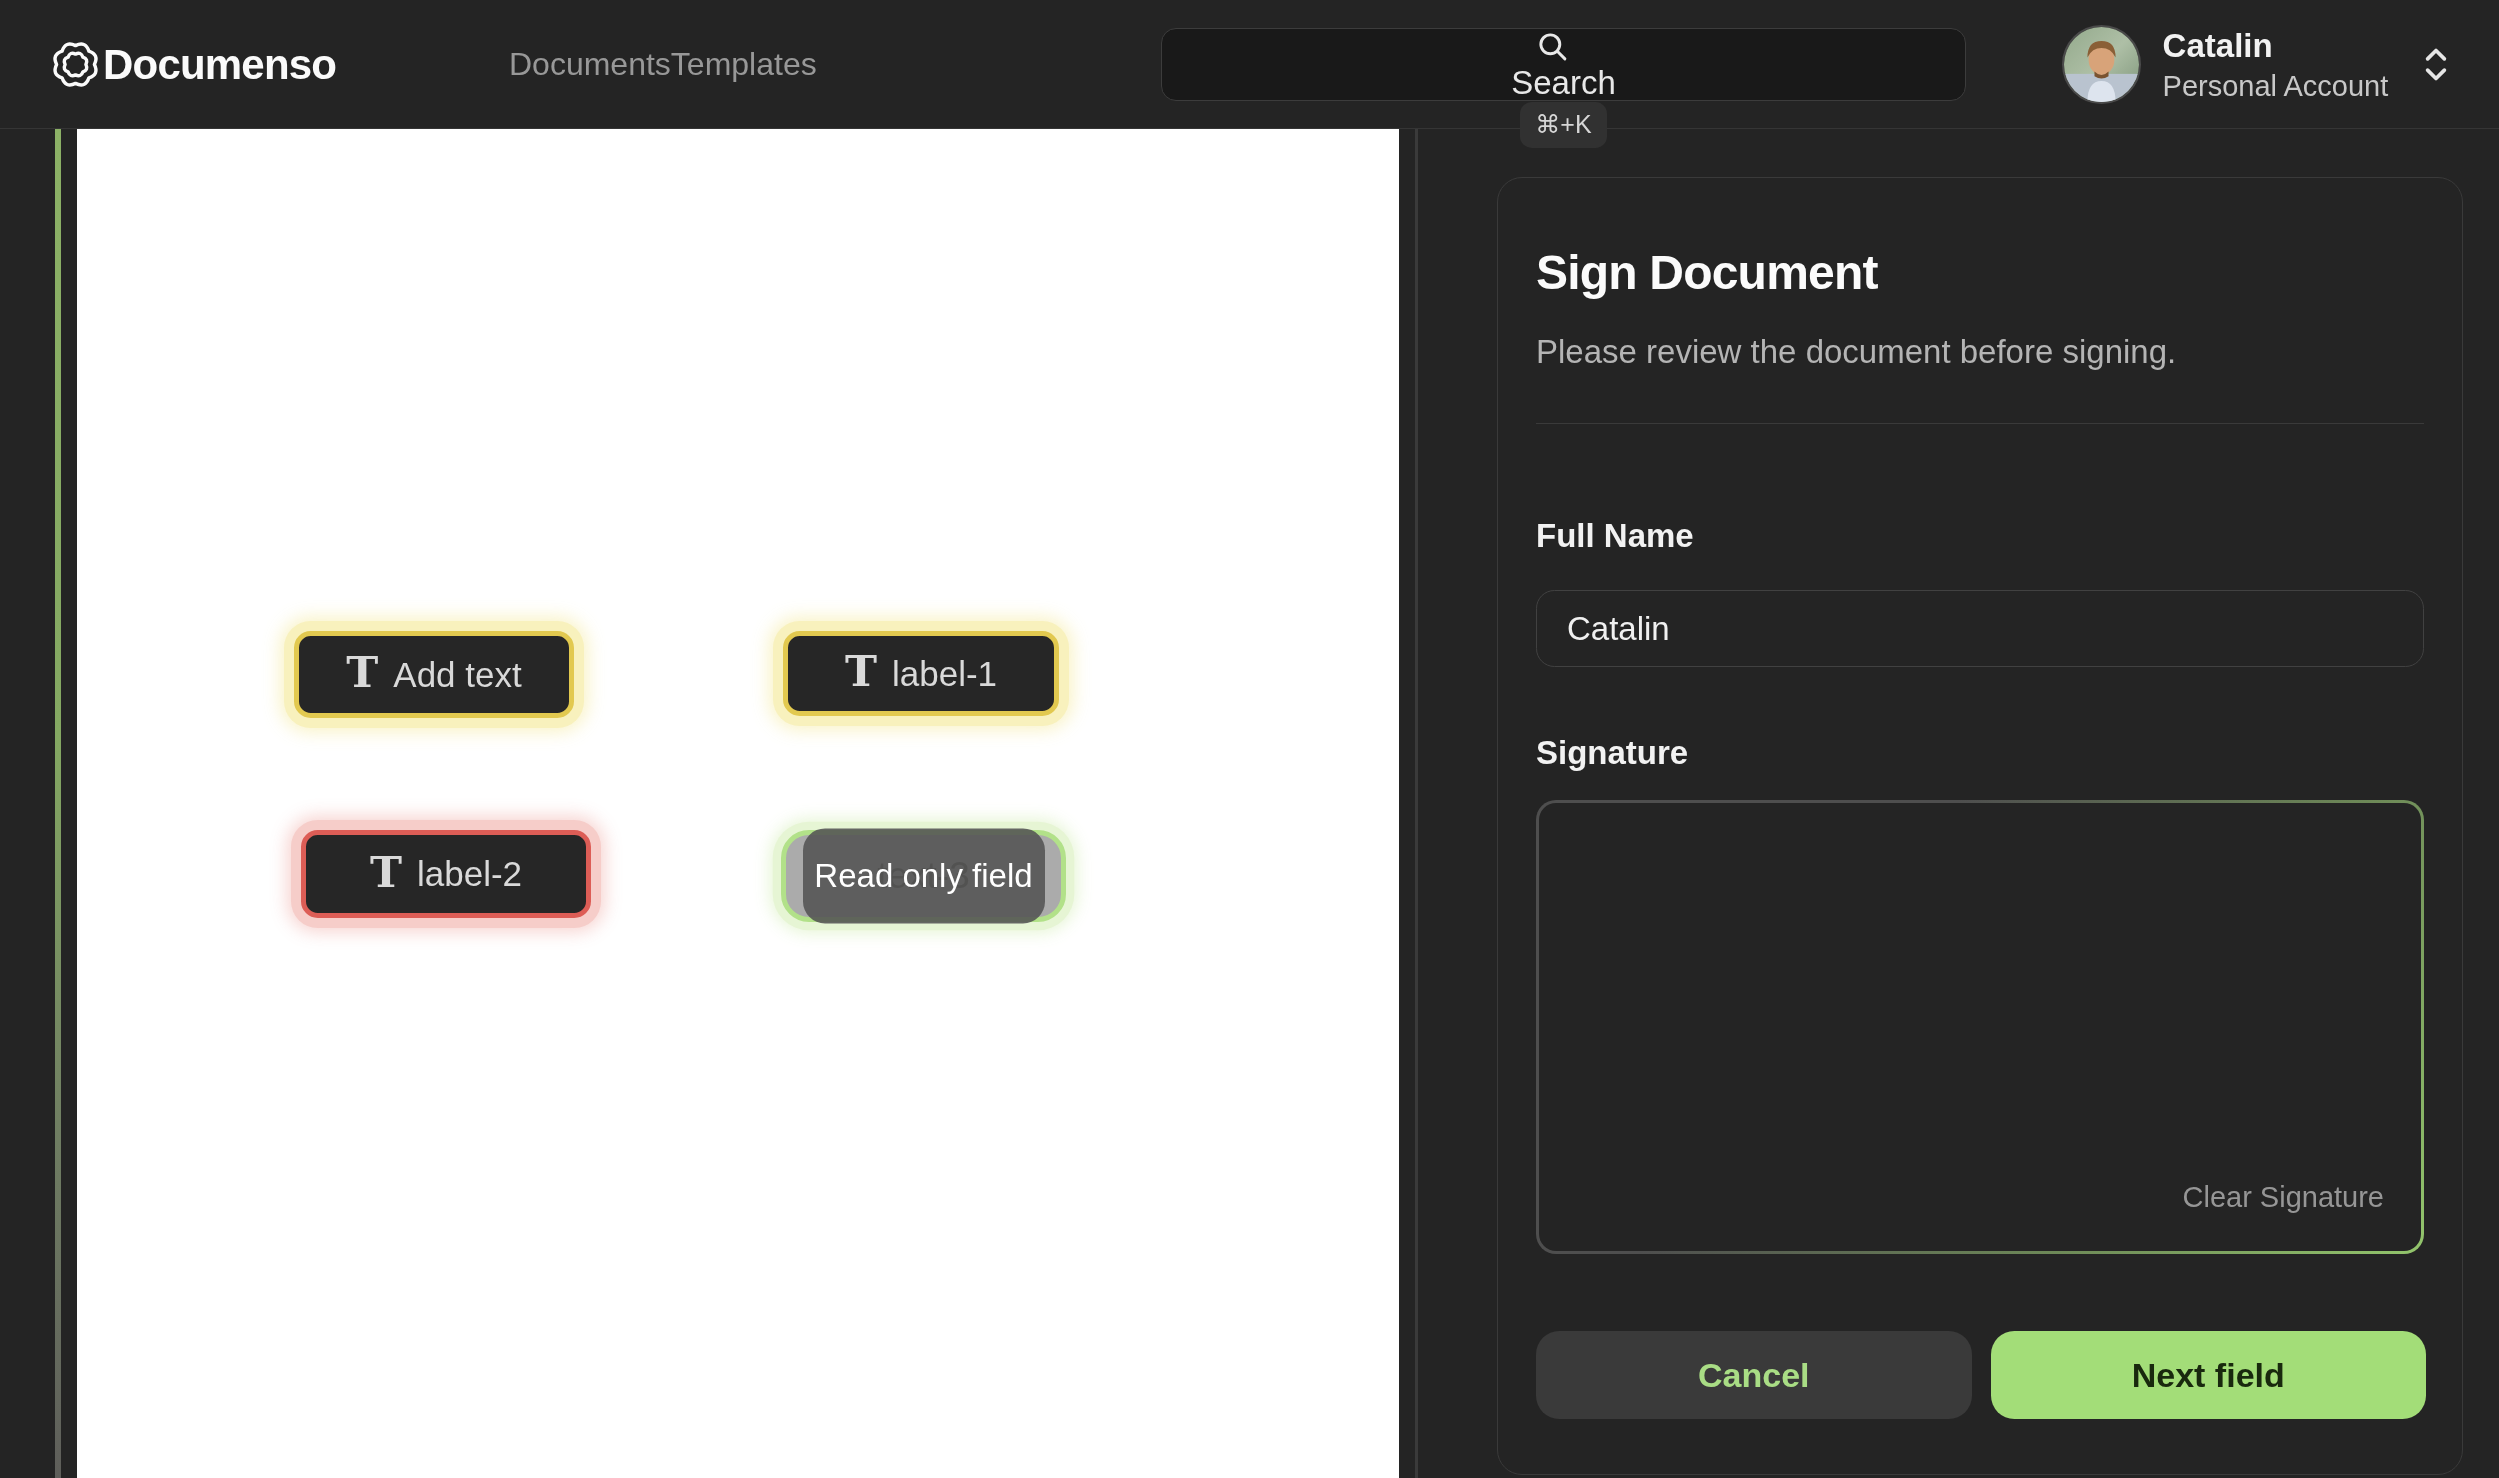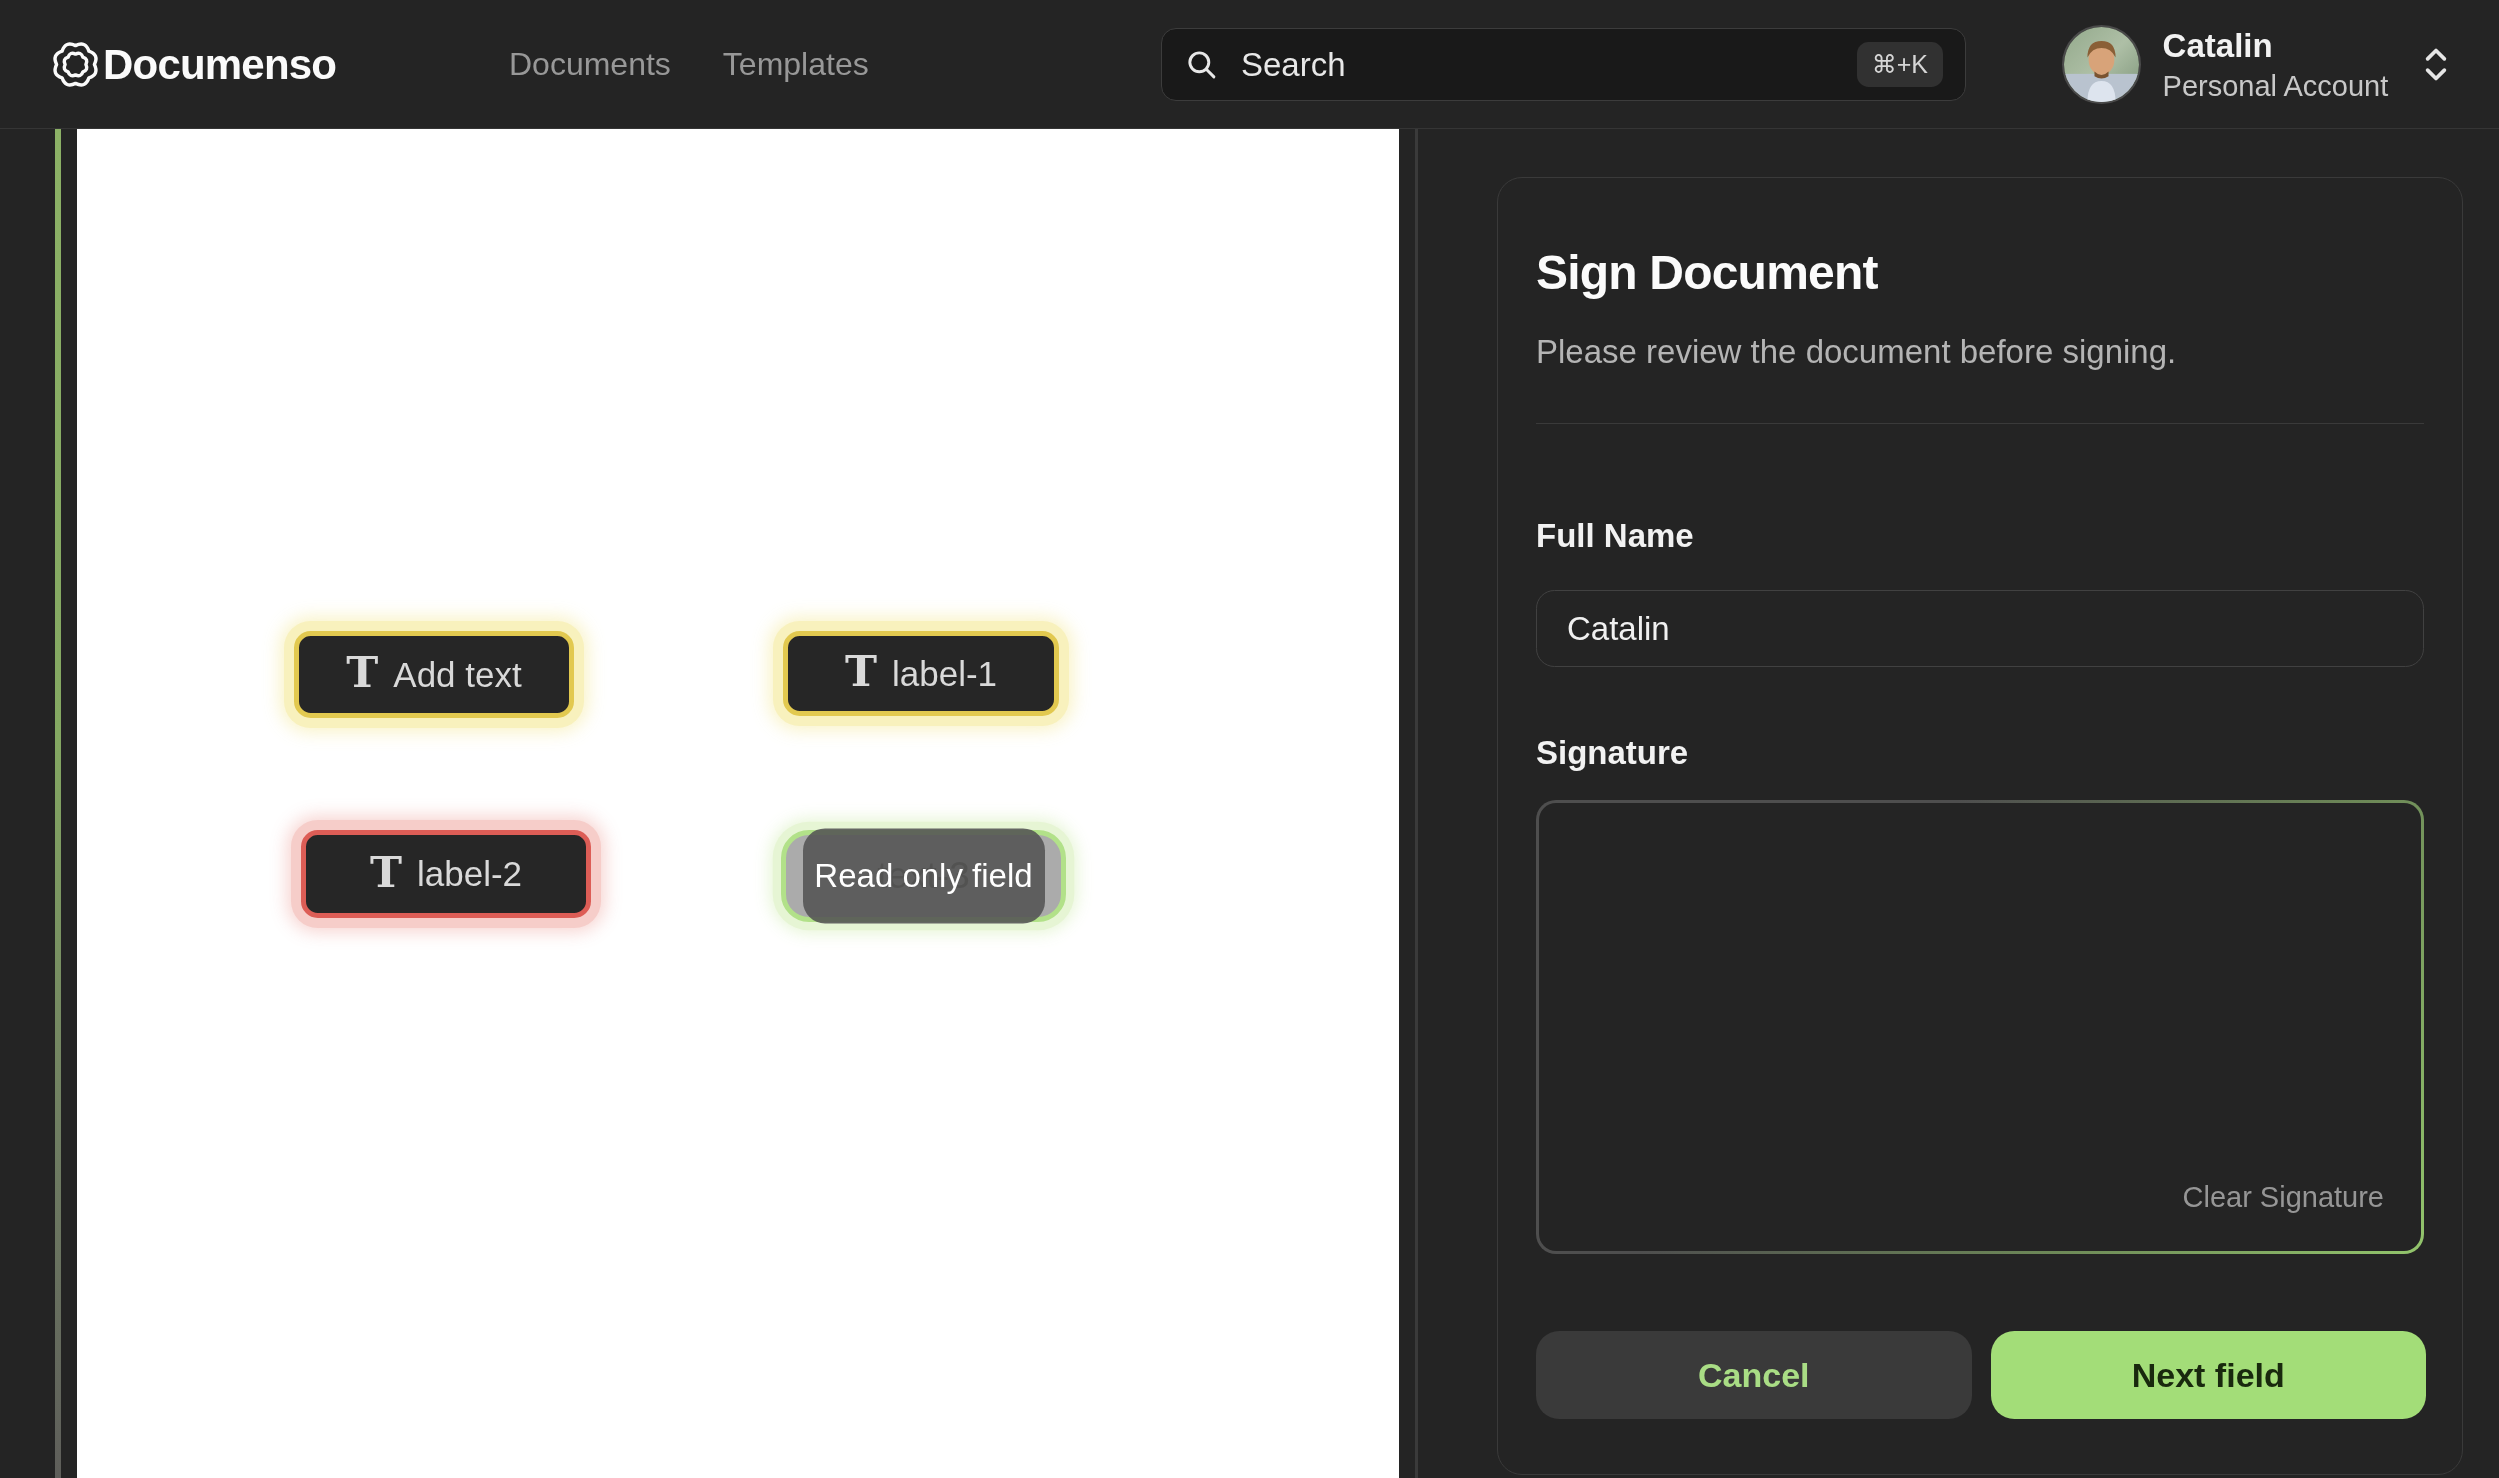--- a/index.html
+++ b/index.html
@@ -6,25 +6,25 @@
   html,body { width:2500px; height:1478px; overflow:hidden; background:#242424;
     font-family:"Liberation Sans","DejaVu Sans",sans-serif; }
   .root { position:relative; width:2500px; height:1478px; }
 
   
   .navbar { position:absolute; left:0; top:0; width:2500px; height:129px;
     background:#242424; border-bottom:1.7px solid #353535; z-index:5; }
   .brand { position:absolute; left:48px; top:0; height:129px; display:flex; align-items:center; }
   .brand svg { width:55px; height:55px; }
   .brand-text { color:#fafafa; font-size:42px; font-weight:700; letter-spacing:-0.8px; }
-  .nav-links { position:absolute; left:509px; top:0; height:129px; display:flex; align-items:center; gap:52px; }
+  .nav-links { position:absolute; left:509px; top:0; height:129px; display:flex; align-items:center; }
   .nav-link { color:#989898; font-size:32px; font-weight:500; cursor:pointer; }
   .searchbar { position:absolute; left:1161px; top:28px; width:805px; height:73px;
     background:#191919; border:1.7px solid #3c3c3c; border-radius:15px;
-    display:flex; align-items:center; padding:0 22px; }
+    display:flex; align-items:center; padding:0 22px;flex-direction:column; }
   .searchbar svg { width:35px; height:35px; margin-right:22px; flex:none; }
   .search-text { color:#e8e8e8; font-size:33px; flex:1; }
   .kbd { background:#313131; color:#d6d6d6; font-size:25px; padding:8.3px 15px; border-radius:11.7px; }
   .account { position:absolute; right:50px; top:11px; height:107px; display:flex; align-items:center; gap:22px; cursor:pointer; }
   .avatar { width:79px; height:79px; border-radius:50%; overflow:hidden; border:2.5px solid #4a4a4a; flex:none; }
   .avatar svg { width:100%; height:100%; display:block; }
   .account-text { display:flex; flex-direction:column; justify-content:center; gap:5px; }
   .account-name { color:#f2f2f2; font-size:33px; font-weight:600; }
   .account-type { color:#c8c8c8; font-size:29px; }
   .account .chev { width:28px; height:37px; margin-left:11.7px; }

